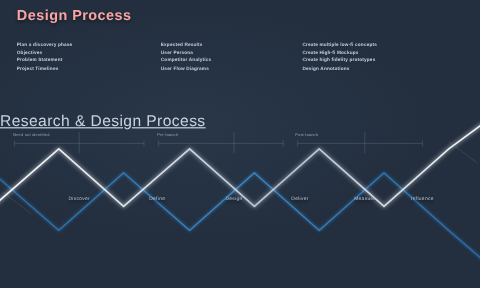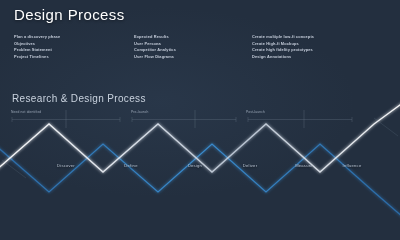--- a/index.html
+++ b/index.html
@@ -15,42 +15,43 @@
   
   .vignette{
     position:absolute;inset:0;
     background:radial-gradient(ellipse 70% 60% at 40% 45%, rgba(70,95,125,0.16), rgba(0,0,0,0) 70%);
     pointer-events:none;
   }
 
   
   .title{
     position:absolute;left:14px;top:6px;
-    font-size:15px;font-weight:400;letter-spacing:.4px;
-    color:#ffffff;
+    font-size:12px;font-weight:700;letter-spacing:.4px;
+    color:#fca5a5;
     text-shadow:0 1px 3px rgba(0,0,0,.45);
   }
 
   
   .cols{position:absolute;left:14px;top:34px;width:372px;display:flex;}
   .col{display:flex;flex-direction:column;}
   .col.c1{width:120px;}
   .col.c2{width:118px;}
   .col.c3{width:134px;}
   .bullet{
     font-size:3.9px;line-height:6.6px;
     color:#c6cedb;letter-spacing:.15px;white-space:nowrap;
     font-weight:700;
   }
 
   
   .subtitle{
-    position:absolute;left:12px;top:93px;
-    font-size:10px;font-weight:400;letter-spacing:.35px;
+    position:absolute;left:0;top:93px;
+    font-size:13px;font-weight:400;letter-spacing:.35px;
     color:#c9d2de;
+    text-decoration:underline;
   }
 
   
   .timeline{position:absolute;left:0;top:104px;width:400px;height:24px;}
   .tl-label{
     position:absolute;font-size:3.3px;color:#9aa6b6;
     letter-spacing:.15px;white-space:nowrap;
   }
 
   

